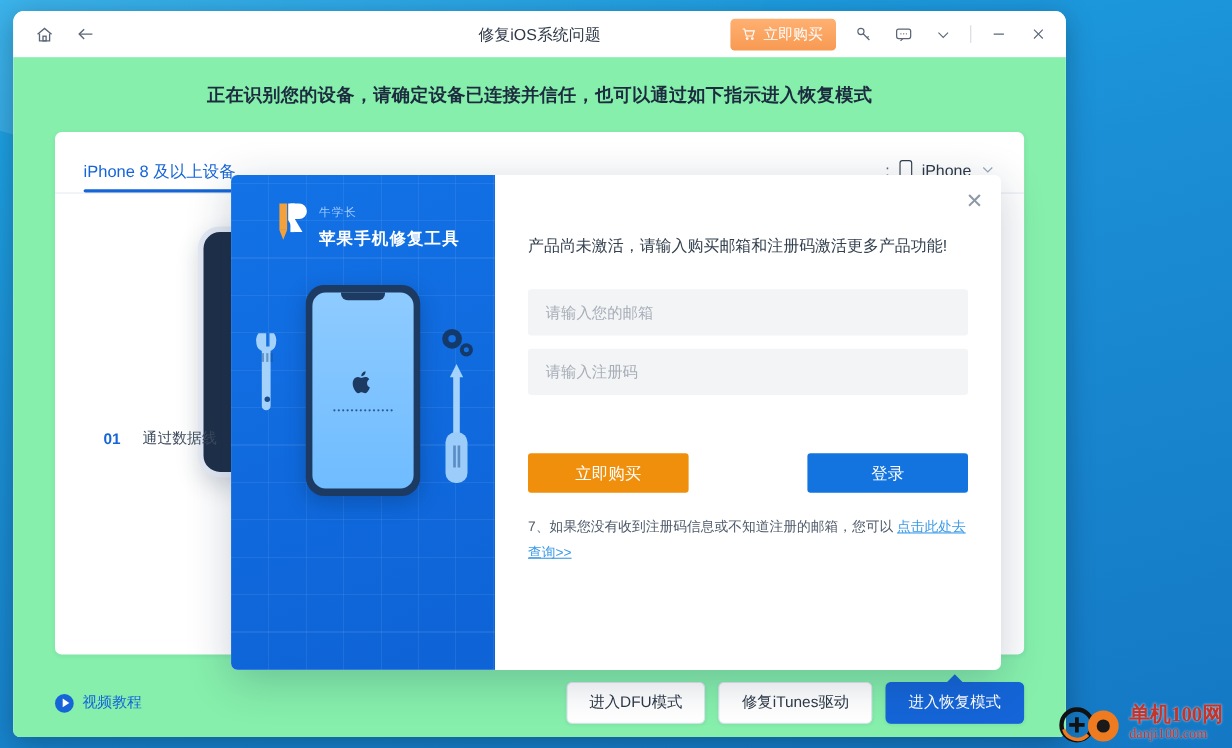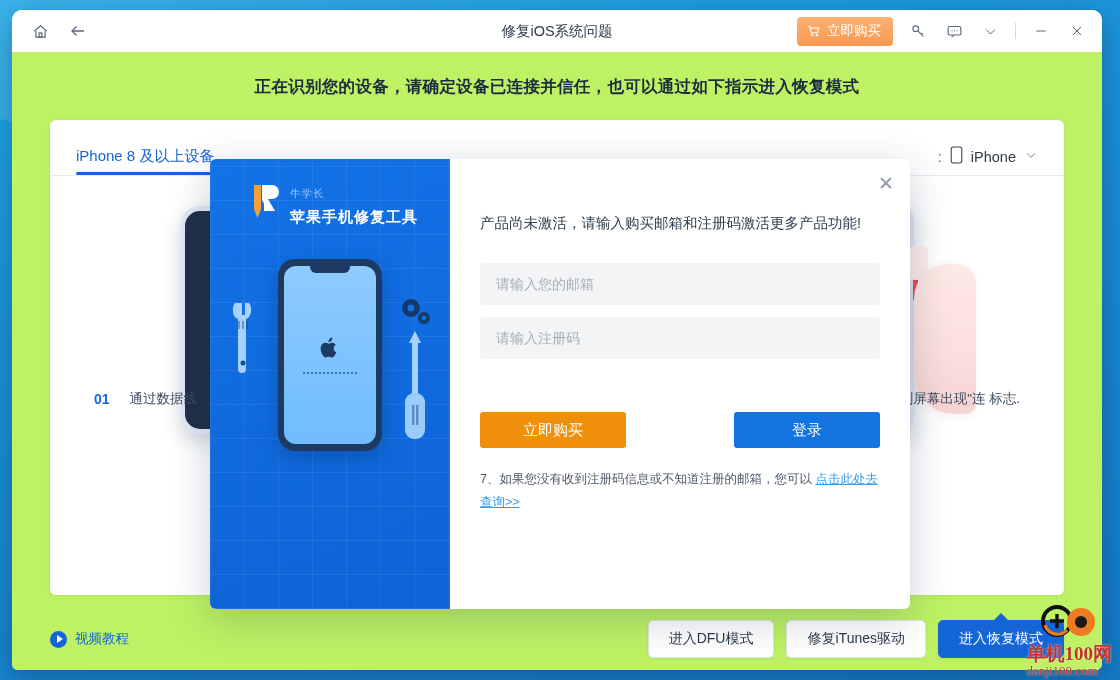--- a/index.html
+++ b/index.html
@@ -26,21 +26,21 @@
     left: -200px; top: -340px;
     width: 900px; height: 520px;
     background: linear-gradient(100deg, rgba(255,255,255,.18), rgba(255,255,255,0));
     transform: rotate(16deg);
   }
 
   
   #app-window {
     position: absolute;
     left: 12px; top: 10px;
-    width: 1090px; height: 660px;
+    width: 957px; height: 660px;
     background: #ffffff;
     border-radius: 10px 10px 6px 6px;
     box-shadow: 0 6px 26px rgba(0,0,0,.28);
     overflow: hidden;
     display: flex;
     flex-direction: column;
   }
 
   
   .titlebar {
@@ -97,21 +97,21 @@
     width: 22px; height: 22px;
     display: flex; align-items: center; justify-content: center;
     color: #5a6677;
     cursor: pointer;
   }
 
   
   .page {
     flex: 1;
     position: relative;
-    background: #bef264;
+    background: #86efac;
     padding: 0;
   }
 
   .headline {
     text-align: center;
     font-size: 16.5px;
     font-weight: bold;
     color: #1d2b3e;
     padding: 24px 0 18px;
     letter-spacing: .3px;
@@ -526,21 +526,20 @@
 
   
   .watermark {
     position: absolute;
     right: 8px; bottom: 2px;
     z-index: 60;
     display: flex;
     align-items: center;
     gap: 4px;
     pointer-events: none;
-    flex-direction: column;
   }
   .wm-logo { position: relative; width: 64px; height: 42px; }
   .wm-text { line-height: 1.05; }
   .wm-t1 {
     font-size: 19px;
     color: #c3342b;
     font-weight: bold;
     text-shadow: 0 0 2px rgba(255,255,255,.8);
     font-family: "Liberation Serif", serif;
   }

